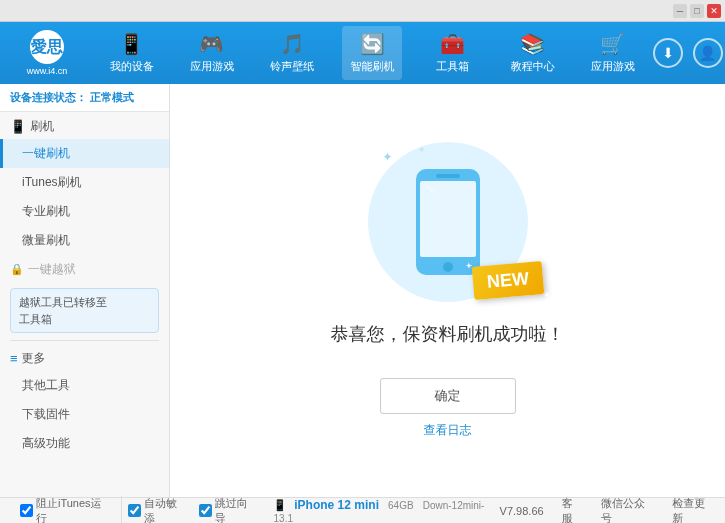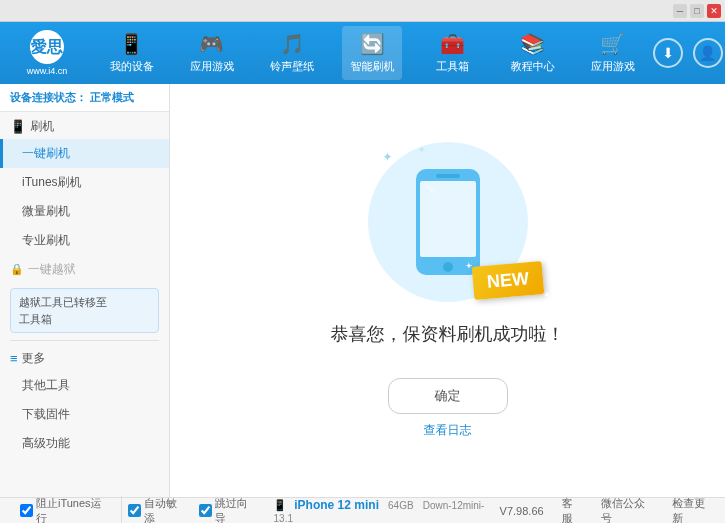--- a/index.html
+++ b/index.html
@@ -188,25 +188,25 @@
       top: 5px; left: 5px;
       color: #a0d8ef; font-size: 14px;
     }
 
     .success-title {
       font-size: 18px;
       color: #333;
       margin-bottom: 32px;
     }
     .confirm-btn {
-      width: 120px;
+      width: 136px;
       padding: 8px 0;
       background: white;
       border: 1px solid #ccc;
-      border-radius: 12px;
+      border-radius: 3px;
       color: #555;
       font-size: 13px;
       cursor: pointer;
       text-align: center;
       margin-bottom: 8px;
     }
     .log-link {
       color: #1a8ad4;
       font-size: 12px;
       cursor: pointer;
@@ -316,24 +316,24 @@
       <span>刷机</span>
     </div>
 
     <div class="sidebar-item active">
       <span>一键刷机</span>
     </div>
     <div class="sidebar-item">
       <span>iTunes刷机</span>
     </div>
     <div class="sidebar-item">
+      <span>专业刷机</span>
+    </div>
+    <div class="sidebar-item">
       <span>微量刷机</span>
-    </div>
-    <div class="sidebar-item">
-      <span>专业刷机</span>
     </div>
 
     <div class="sidebar-locked">
       <span class="lock-icon">🔒</span>
       <span>一键越狱</span>
     </div>
 
     <div class="sidebar-note">
       <div>越狱工具已转移至</div>
       <div>工具箱</div>

